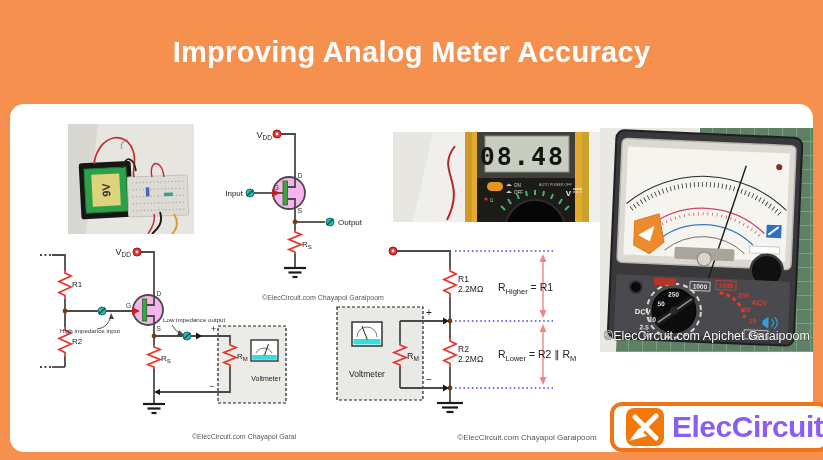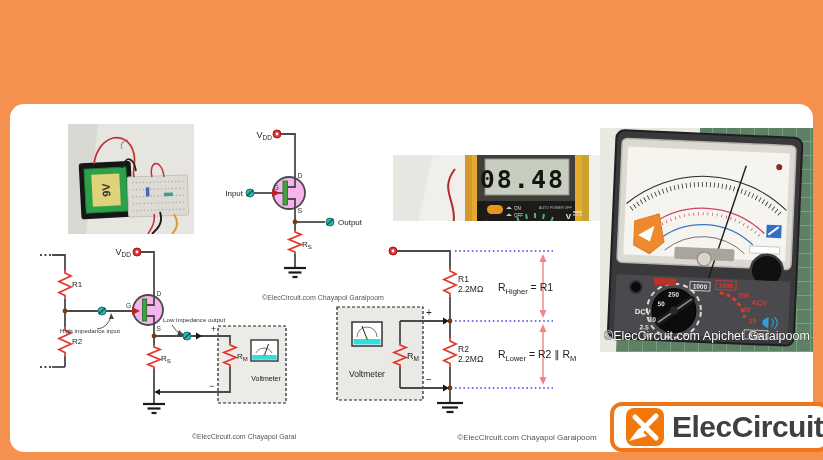--- a/index.html
+++ b/index.html
@@ -7,37 +7,38 @@
           font-family:"Liberation Sans",sans-serif;}
   .title-band{position:absolute;left:0;top:0;width:823px;height:104px;display:flex;
               flex-direction:column;align-items:center;justify-content:center;gap:1px;}
   .title-line{color:#ffffff;font-size:29px;font-weight:bold;line-height:37px;letter-spacing:.3px;
               text-align:center;white-space:nowrap;}
   .panel{position:absolute;left:10px;top:104px;width:803px;height:348px;background:#ffffff;
          border-radius:14px;}
   .abs{position:absolute;}
   .photo{overflow:hidden;}
   .photo-breadboard{left:68px;top:124px;width:126px;height:110px;background:#e7e5e0;}
-  .photo-dmm{left:393px;top:155px;width:214px;height:66px;background:#f0efeb;}
+  .photo-dmm{left:393px;top:132px;width:214px;height:90px;background:#f0efeb;}
   .photo-analog{left:600px;top:128px;width:213px;height:224px;background-color:#5e8166;
      background-image:repeating-linear-gradient(0deg,#79a07f 0px,#79a07f 1px,transparent 1px,transparent 14px),
                       repeating-linear-gradient(90deg,#79a07f 0px,#79a07f 1px,transparent 1px,transparent 14px);}
   .logo-box{left:610px;top:402px;width:220px;height:50px;background:#ffffff;border:4px solid #ef7519;
             border-radius:12px;box-sizing:border-box;display:flex;align-items:center;}
-  .logo-text{font-size:30px;font-weight:bold;color:#404040;letter-spacing:-0.5px;margin-left:8px;}
+  .logo-text{font-size:30px;font-weight:bold;color:#8b5cf6;letter-spacing:-0.5px;margin-left:8px;}
   svg{display:block;}
   svg text{font-family:"Liberation Sans",sans-serif;}
   .lcd{font-family:"DejaVu Sans Mono",monospace;font-weight:bold;letter-spacing:2px;}
 </style>
 </head>
 <body>
 
 <div class="canvas">
 
   <div class="title-band">
+    <div class="title-line">Improving Analog Meter Accuracy</div>
   </div>
 
   <div class="panel"></div>
 
   <div class="abs photo photo-breadboard">
     <svg width="126" height="110" viewBox="0 0 126 110">
       <polygon points="0,0 30,0 18,110 0,110" fill="#d9d7d1"></polygon>
       <path d="M60,16 q-9,2 -6,9" stroke="#999" stroke-width="1.2" fill="none"></path>
       <g transform="rotate(-3 40 65)">
         <rect x="12" y="38" width="52" height="56" rx="3" fill="#161616"></rect>

